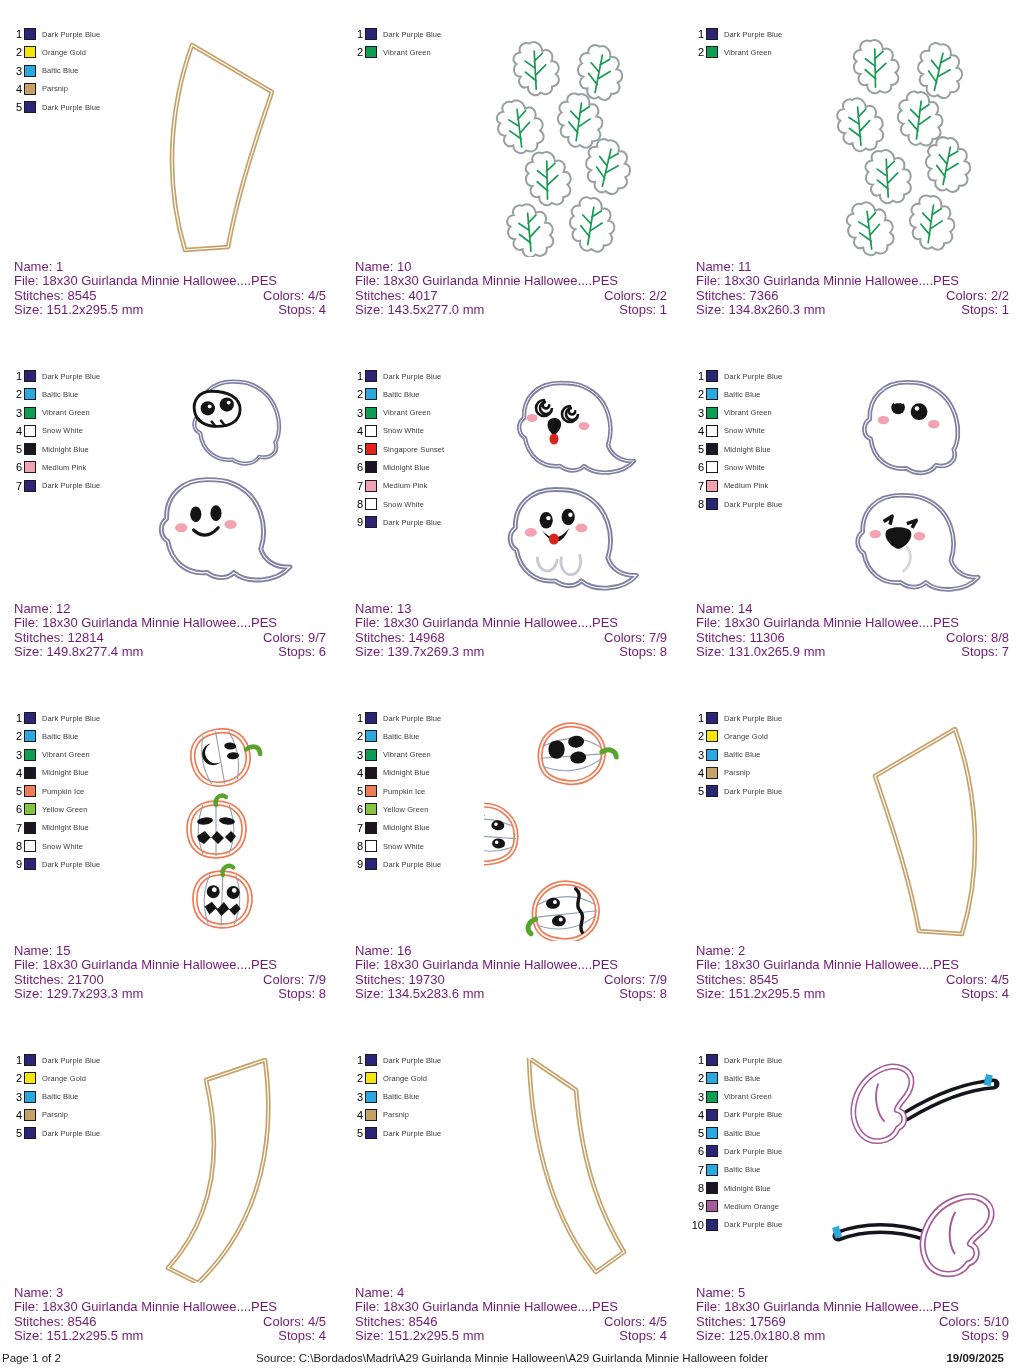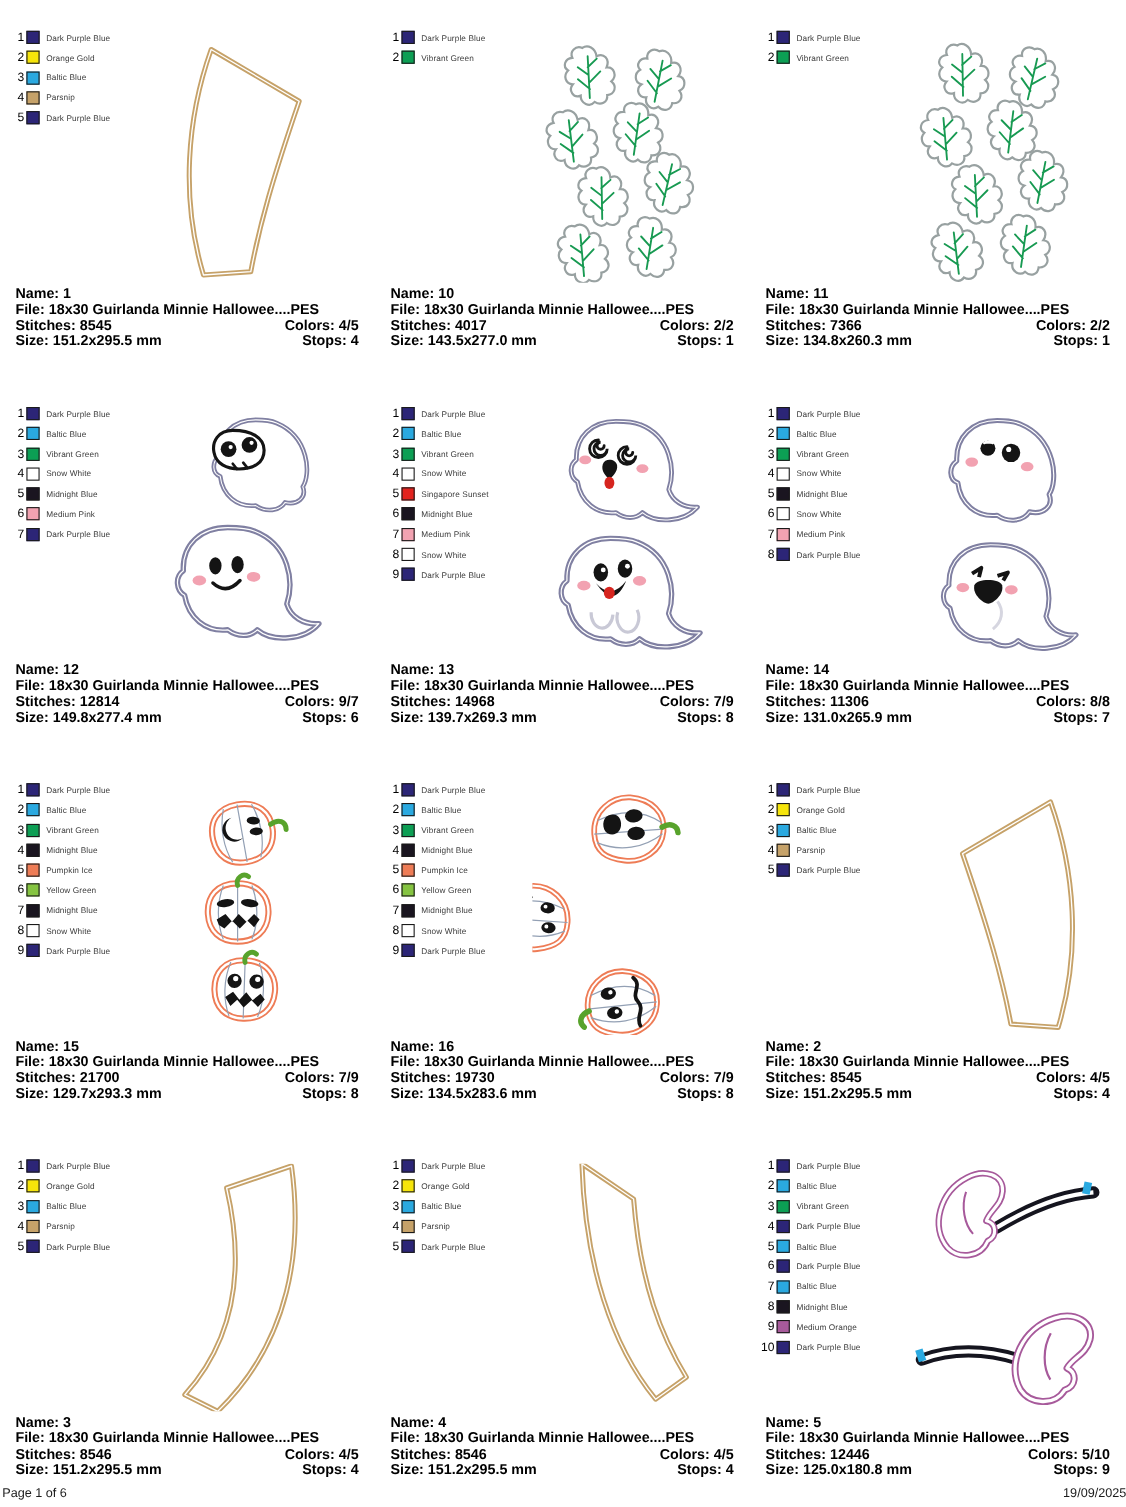--- a/index.html
+++ b/index.html
@@ -12,28 +12,28 @@
   .threads{position:absolute;left:8px;top:8px;}
   .trow{display:flex;align-items:center;height:12px;margin-bottom:6.3px;}
   .tnum{width:14px;text-align:right;font-size:11px;color:#000;line-height:12px;}
   .tchip{width:12px;height:12px;border:1px solid #1a1a1a;margin-left:2px;box-sizing:border-box;}
   .tname{font-size:7.5px;color:#3c3c3c;margin-left:6px;letter-spacing:0.1px;}
   
   .thumb{position:absolute;top:12px;right:18px;width:180px;height:225px;}
   .thumb svg{width:180px;height:225px;display:block;}
   
   .meta{position:absolute;left:14px;right:15px;top:240px;
-        font-size:13px;font-weight:bold;line-height:14.4px;color:#000000;}
+        font-size:13px;font-weight:normal;line-height:14.4px;color:#701a75;}
   .mline{white-space:nowrap;}
   .mrow{display:flex;justify-content:space-between;white-space:nowrap;}
   
   .footer{position:absolute;left:0;right:0;bottom:4px;height:14px;font-size:11.5px;color:#1c1c1c;}
   .footer .fpage{position:absolute;left:2px;}
   .footer .fsource{position:absolute;left:0;right:0;text-align:center;}
-  .footer .fdate{position:absolute;right:0;}
+  .footer .fdate{position:absolute;right:20px;font-weight:bold;}
 </style>
 </head>
 <body>
 
 <div class="grid" id="grid">
   <div class="cell">
     <div class="threads">
         <div class="trow">
           <span class="tnum">1</span>
           <span class="tchip" style="background:#2c2577"></span>
@@ -856,27 +856,28 @@
             <path d="M18,78 C2,56 14,22 42,10 C60,2 78,10 76,26 C74,40 62,44 58,54 C68,57 68,70 58,74 C50,90 28,90 18,78 Z" fill="#fff" stroke="#a75a9b" stroke-width="6.4" stroke-linejoin="round"></path>
             <path d="M18,78 C2,56 14,22 42,10 C60,2 78,10 76,26 C74,40 62,44 58,54 C68,57 68,70 58,74 C50,90 28,90 18,78 Z" fill="none" stroke="#fff" stroke-width="3.0000000000000004" stroke-linejoin="round"></path>
             <path d="M40,24 C34,38 36,56 44,66" fill="none" stroke="#a75a9b" stroke-width="2"></path>
           </g>
         </svg>
       </div>
     <div class="meta">
       <div class="mline"><span class="b-name-label">Name:</span> <span class="b-name">5</span></div>
       <div class="mline"><span class="b-file-label">File:</span> <span class="b-file">18x30 Guirlanda Minnie Hallowee....PES</span></div>
       <div class="mrow">
-        <span><span class="b-st-label">Stitches:</span> <span class="b-st">12446</span></span>
+        <span><span class="b-st-label">Stitches:</span> <span class="b-st">17569</span></span>
         <span><span class="b-co-label">Colors:</span> <span class="b-co">5/10</span></span>
       </div>
       <div class="mrow">
         <span><span class="b-sz-label">Size:</span> <span class="b-sz">125.0x180.8 mm</span></span>
         <span><span class="b-sp-label">Stops:</span> <span class="b-sp">9</span></span>
       </div>
     </div>
   </div>
 </div>
 
 <div class="footer">
-  <span class="fpage">Page 1 of 6</span>
+  <span class="fpage">Page 1 of 2</span>
+  <span class="fsource">Source: C:\Bordados\Madri\A29 Guirlanda Minnie Halloween\A29 Guirlanda Minnie Halloween folder</span>
   <span class="fdate">19/09/2025</span>
 </div>
 
 </body></html>

